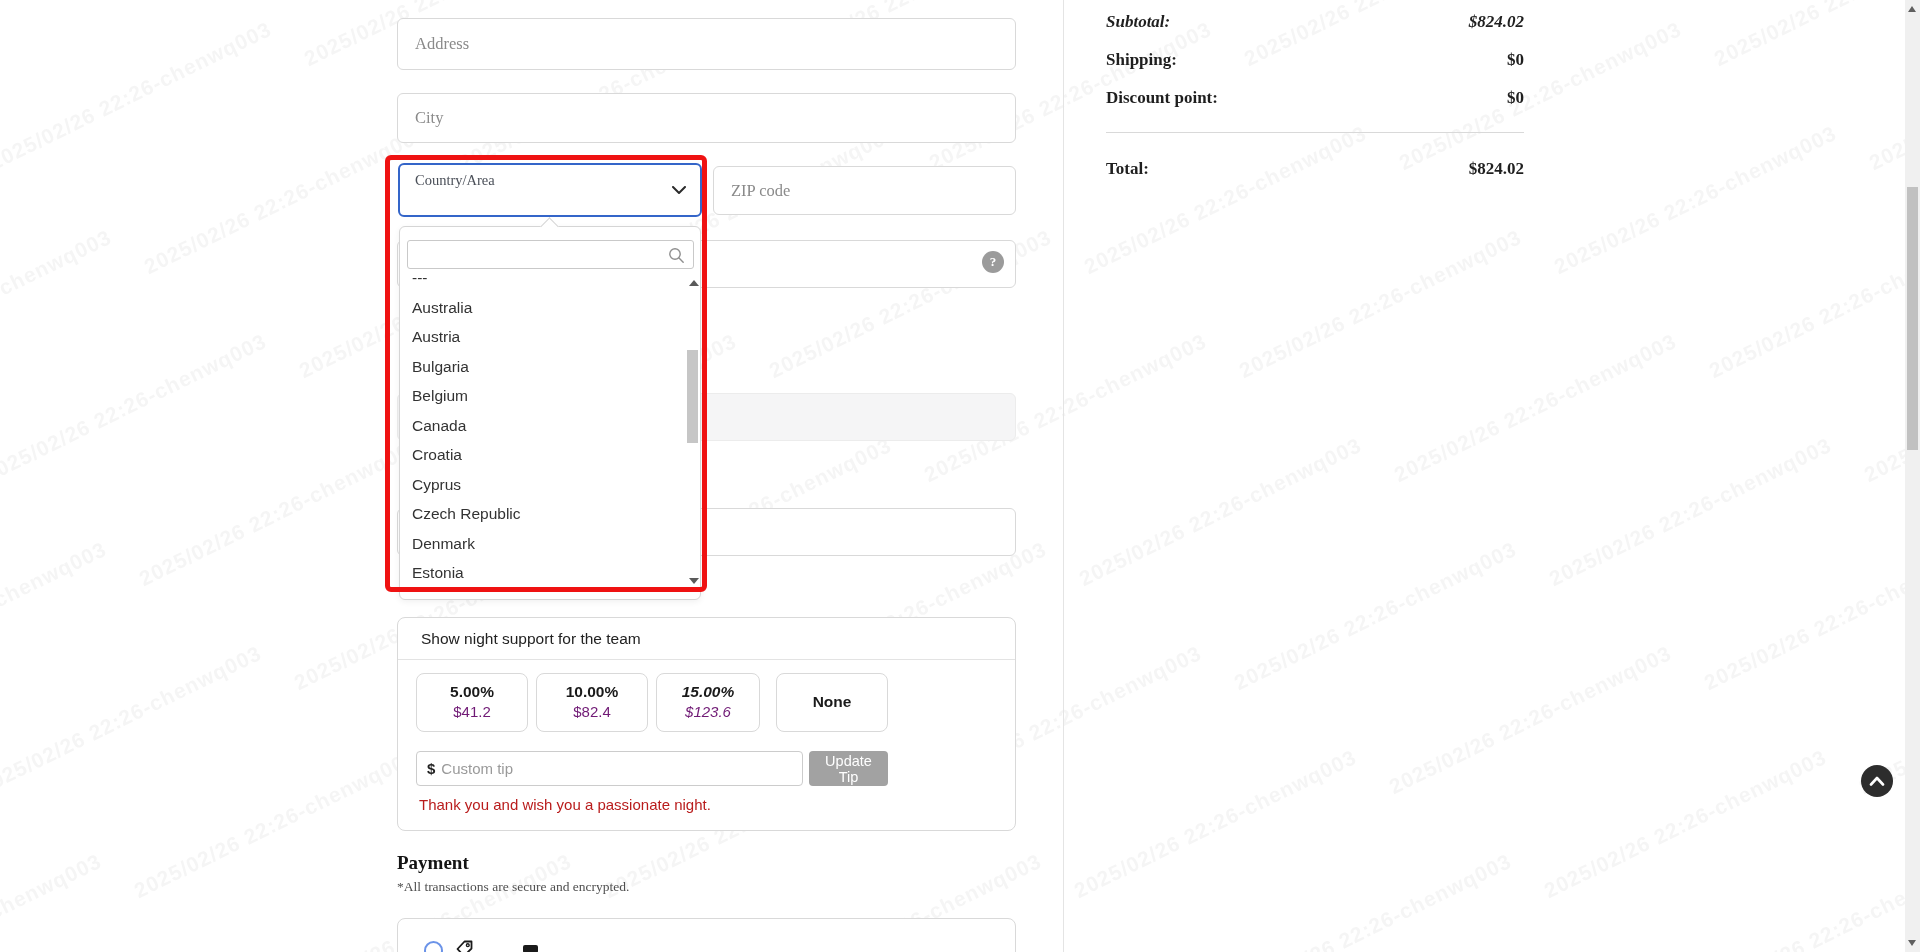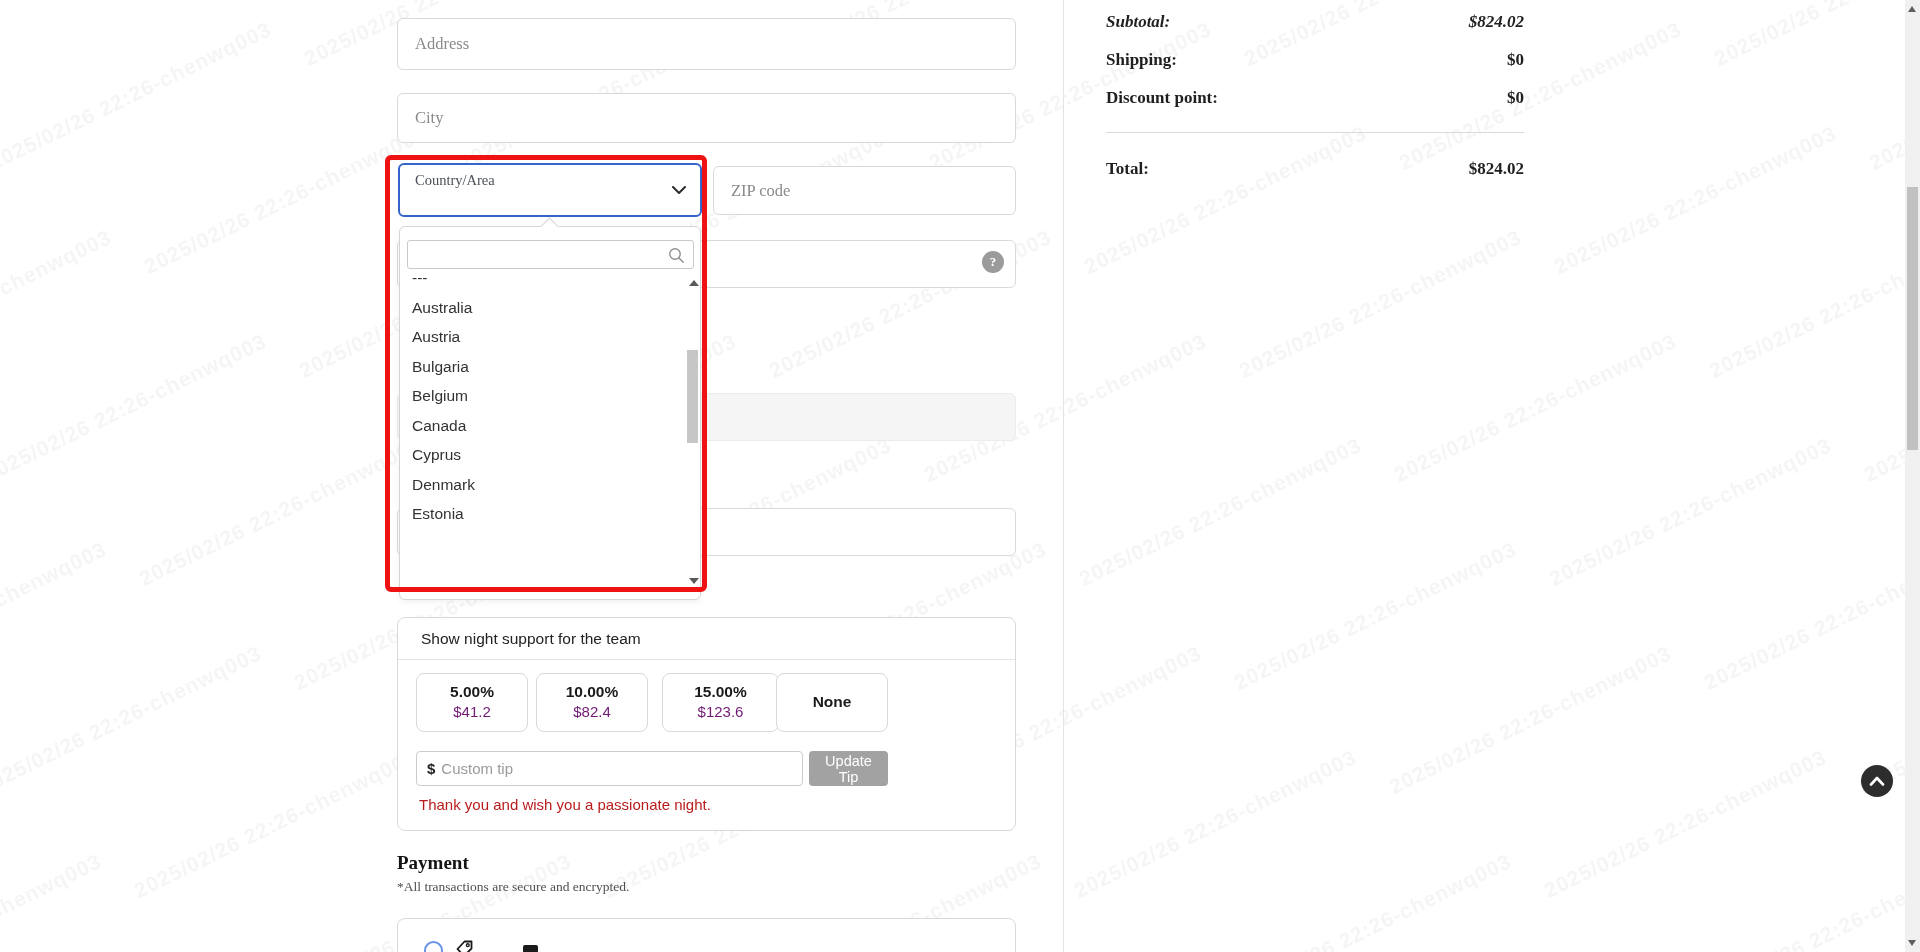--- a/index.html
+++ b/index.html
@@ -179,21 +179,23 @@
         <line x1="11" y1="11" x2="15.2" y2="15.2" stroke="#8f8f8f" stroke-width="1.4" stroke-linecap="round"></line>
       </svg>
     </div>
     <div class="clist">
       <div class="citem">---</div>
       <div class="citem">Australia</div>
       <div class="citem">Austria</div>
       <div class="citem">Bulgaria</div>
       <div class="citem">Belgium</div>
       <div class="citem">Canada</div>
+      <div class="citem">Croatia</div>
       <div class="citem">Cyprus</div>
+      <div class="citem">Czech Republic</div>
       <div class="citem">Denmark</div>
       <div class="citem">Estonia</div>
     </div>
     <div class="ls-up"></div>
     <div class="ls-thumb"></div>
     <div class="ls-down"></div>
   </div>
 
   <div class="annot"></div>
 
@@ -202,21 +204,21 @@
     <div class="tip-div"></div>
 
     <div class="tip-btn" style="left:18px;width:112px;">
       <span class="pct">5.00%</span>
       <span class="amt">$41.2</span>
     </div>
     <div class="tip-btn" style="left:138px;width:112px;">
       <span class="pct">10.00%</span>
       <span class="amt">$82.4</span>
     </div>
-    <div class="tip-btn" style="left:264px;width:117px;">
+    <div class="tip-btn" style="left:258px;width:104px;font-style:italic;">
       <span class="pct">15.00%</span>
       <span class="amt">$123.6</span>
     </div>
     <div class="tip-btn none" style="left:378px;width:112px;">
       <span class="pct">None</span>
       <span class="amt"></span>
     </div>
 
     <div class="custom">
       <span class="cur">$</span>

